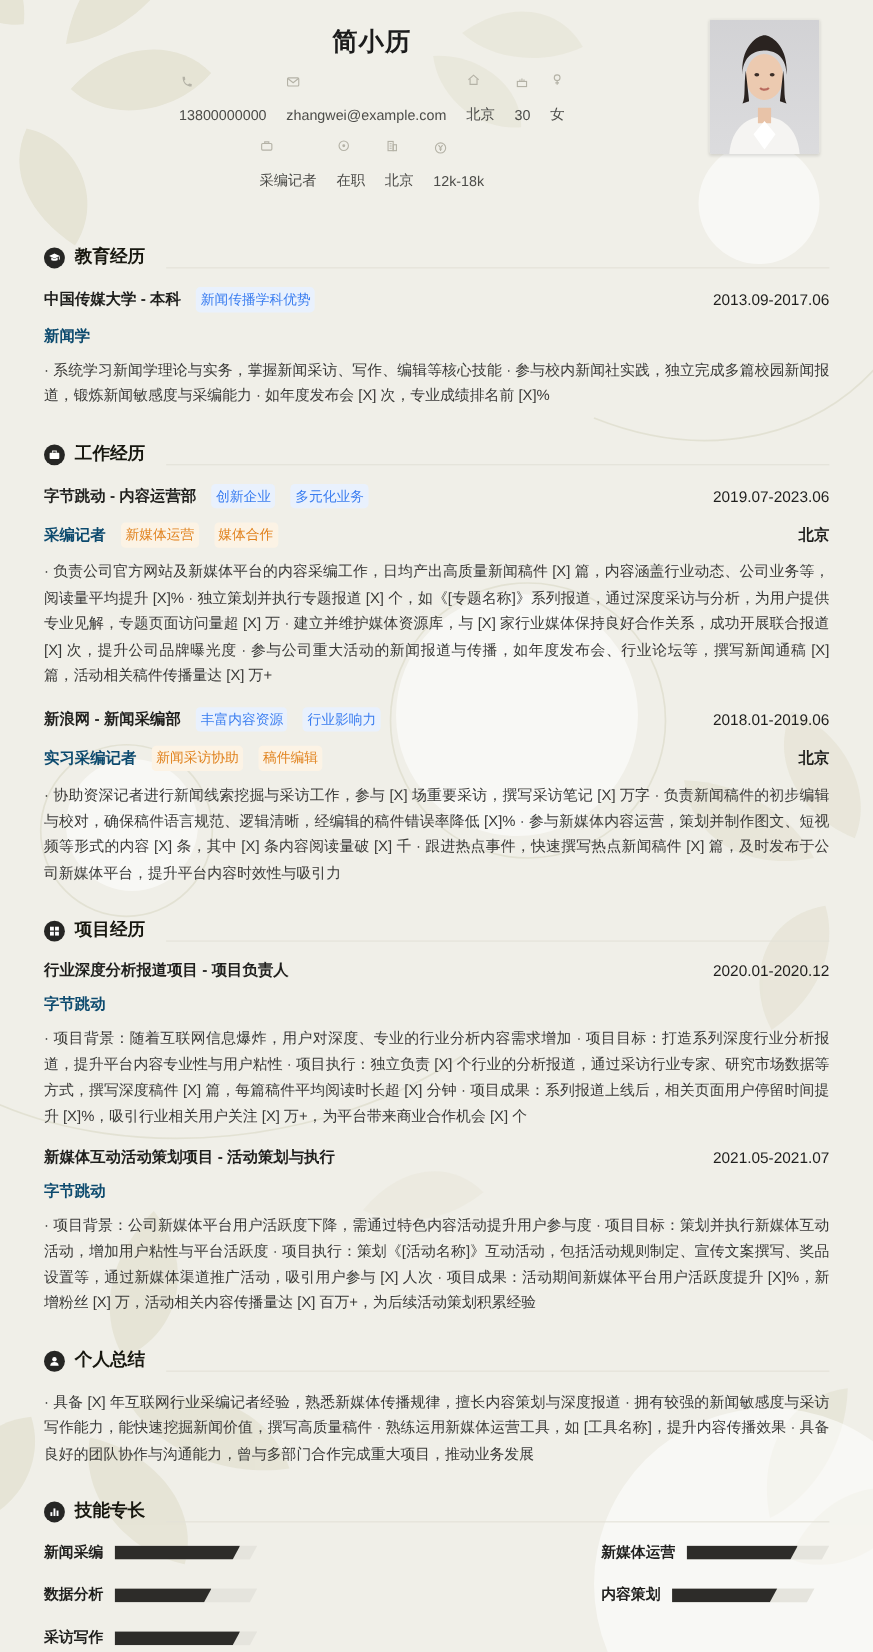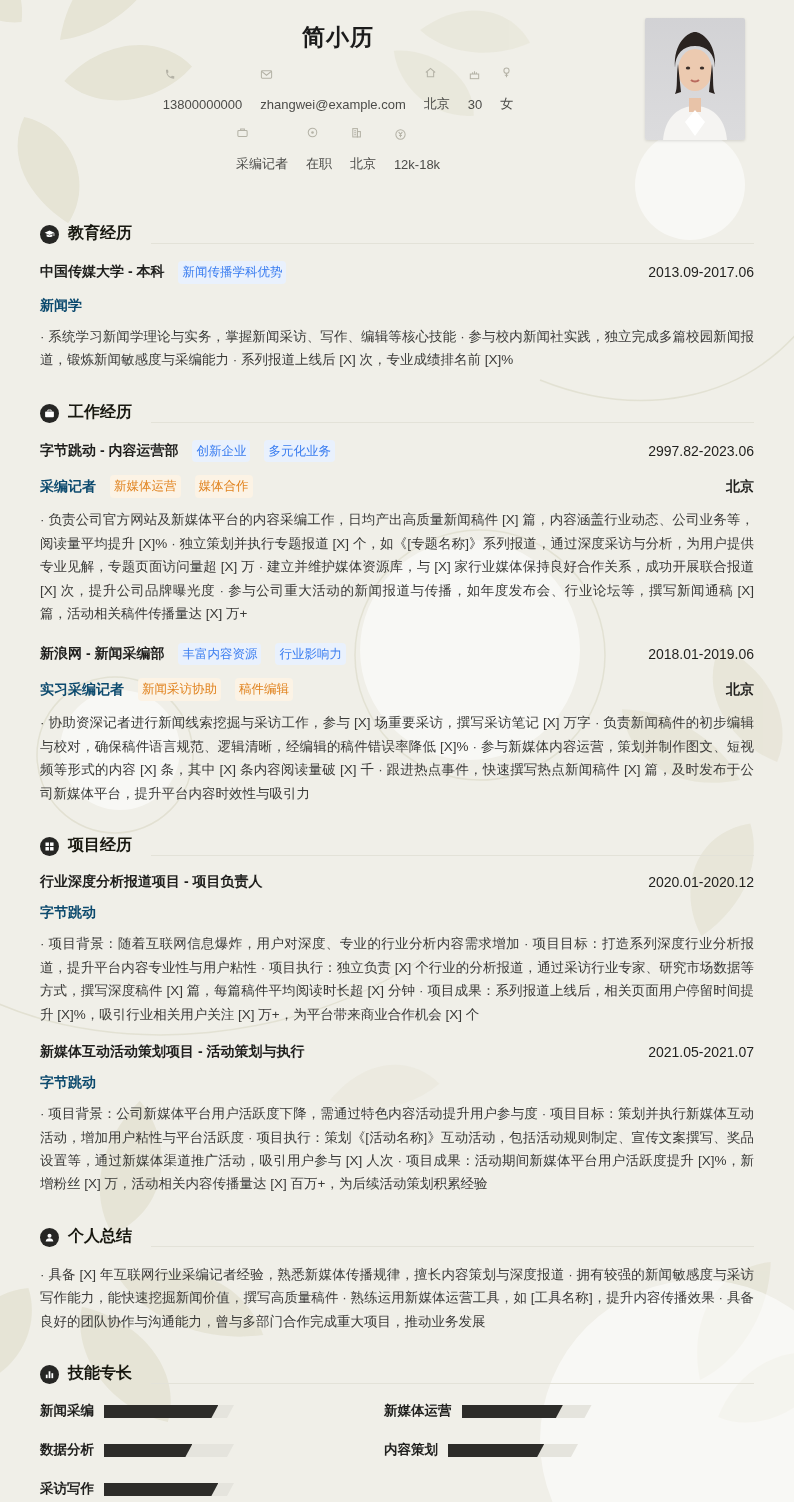--- a/index.html
+++ b/index.html
@@ -39,21 +39,21 @@
   .sub-left { display:flex; align-items:center; gap:14px; }
   .sub-role { font-size:14px; font-weight:bold; color:#0c4a6e; }
   .sub-loc { font-size:14px; font-weight:bold; color:#1f1f1d; }
   .tag { font-size:12.5px; padding:2px 4px; border-radius:4px; line-height:1.5; white-space:nowrap; }
   .tag.blue { color:#3a7df0; background:#e9f1fd; }
   .tag.orange { color:#e0821d; background:#fcf3e5; }
   .desc { margin-top:10px; font-size:13.5px; line-height:1.74; color:#3a3a38; text-align:justify; }
   .entry + .entry { margin-top:0; }
 
   
-  .skills-grid { display:grid; grid-template-rows:repeat(3,auto); grid-auto-flow:column; grid-template-columns:1fr 1fr 1fr; column-gap:150px; row-gap:21px; margin-top:18px; }
+  .skills-grid { display:grid; grid-template-rows:repeat(3,auto); grid-auto-flow:column; grid-template-columns:1fr; column-gap:150px; row-gap:21px; margin-top:18px; }
   .skill-row { display:flex; align-items:center; gap:10px; }
   .skill-label { font-size:13.5px; font-weight:bold; color:#1f1f1d; white-space:nowrap; }
   .skill-track { width:130px; height:13px; background:#e5e4dd; clip-path:polygon(0 0,100% 0,calc(100% - 7px) 100%,0 100%); }
   .skill-fill { display:block; height:100%; background:#2d2c29; clip-path:polygon(0 0,100% 0,calc(100% - 7px) 100%,0 100%); }
 </style>
 </head>
 <body>
 
 <div class="page">
 
@@ -234,21 +234,21 @@
         <div class="entry-head">
           <div class="entry-left">
             <span class="entry-title">中国传媒大学 - 本科</span>
             <span class="tag blue">新闻传播学科优势</span>
           </div>
           <span class="entry-date">2013.09-2017.06</span>
         </div>
         <div class="entry-sub">
           <span class="sub-role">新闻学</span>
         </div>
-        <p class="desc">· 系统学习新闻学理论与实务，掌握新闻采访、写作、编辑等核心技能 · 参与校内新闻社实践，独立完成多篇校园新闻报道，锻炼新闻敏感度与采编能力 · 系列报道上线后 [X] 次，专业成绩排名前 [X]%</p>
+        <p class="desc">· 系统学习新闻学理论与实务，掌握新闻采访、写作、编辑等核心技能 · 参与校内新闻社实践，独立完成多篇校园新闻报道，锻炼新闻敏感度与采编能力 · 如年度发布会 [X] 次，专业成绩排名前 [X]%</p>
       </div>
     </div>
 
     <div class="section">
       <div class="sec-head">
         <span class="sec-icon">
           <svg viewBox="0 0 12 12">
               <rect x="1.2" y="3.8" width="9.6" height="6.2" rx="1" fill="#fff"></rect>
               <path d="M4.2 3.8 V2.2 H7.8 V3.8" fill="none" stroke="#fff" stroke-width="1"></path>
             </svg>
@@ -257,21 +257,21 @@
         <span class="sec-rule"></span>
       </div>
 
       <div class="entry">
         <div class="entry-head">
           <div class="entry-left">
             <span class="entry-title">字节跳动 - 内容运营部</span>
             <span class="tag blue">创新企业</span>
             <span class="tag blue">多元化业务</span>
           </div>
-          <span class="entry-date">2997.82-2023.06</span>
+          <span class="entry-date">2019.07-2023.06</span>
         </div>
         <div class="entry-sub">
           <div class="sub-left">
             <span class="sub-role">采编记者</span>
             <span class="tag orange">新媒体运营</span>
             <span class="tag orange">媒体合作</span>
           </div>
           <span class="sub-loc">北京</span>
         </div>
         <p class="desc">· 负责公司官方网站及新媒体平台的内容采编工作，日均产出高质量新闻稿件 [X] 篇，内容涵盖行业动态、公司业务等，阅读量平均提升 [X]% · 独立策划并执行专题报道 [X] 个，如《[专题名称]》系列报道，通过深度采访与分析，为用户提供专业见解，专题页面访问量超 [X] 万 · 建立并维护媒体资源库，与 [X] 家行业媒体保持良好合作关系，成功开展联合报道 [X] 次，提升公司品牌曝光度 · 参与公司重大活动的新闻报道与传播，如年度发布会、行业论坛等，撰写新闻通稿 [X] 篇，活动相关稿件传播量达 [X] 万+</p>

